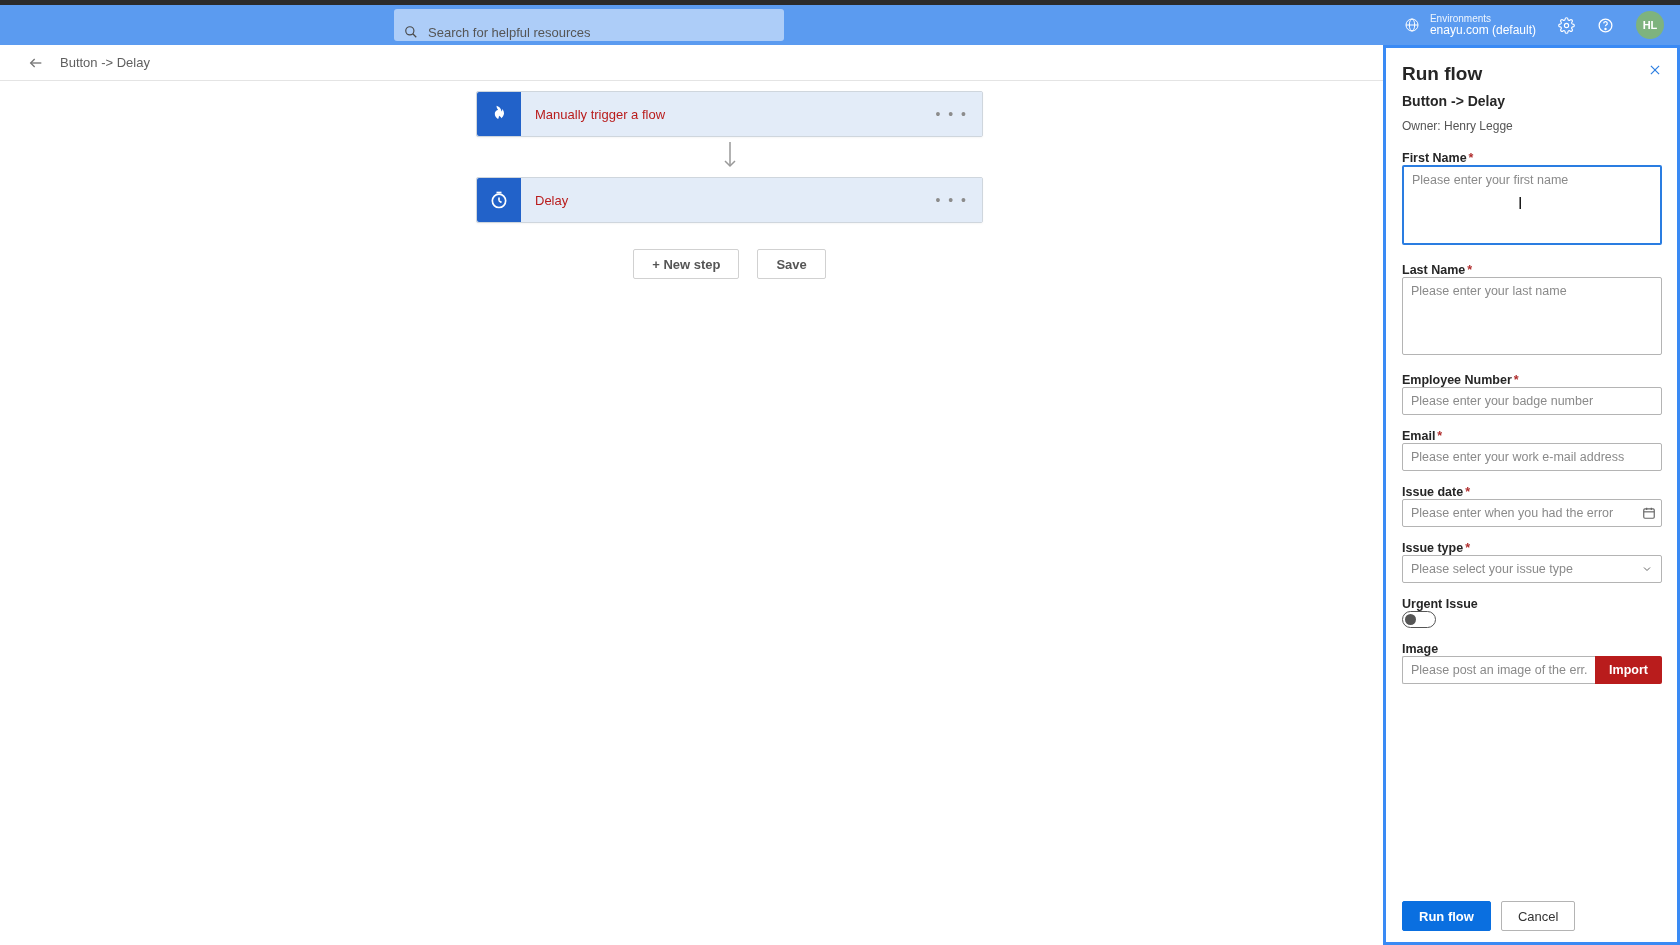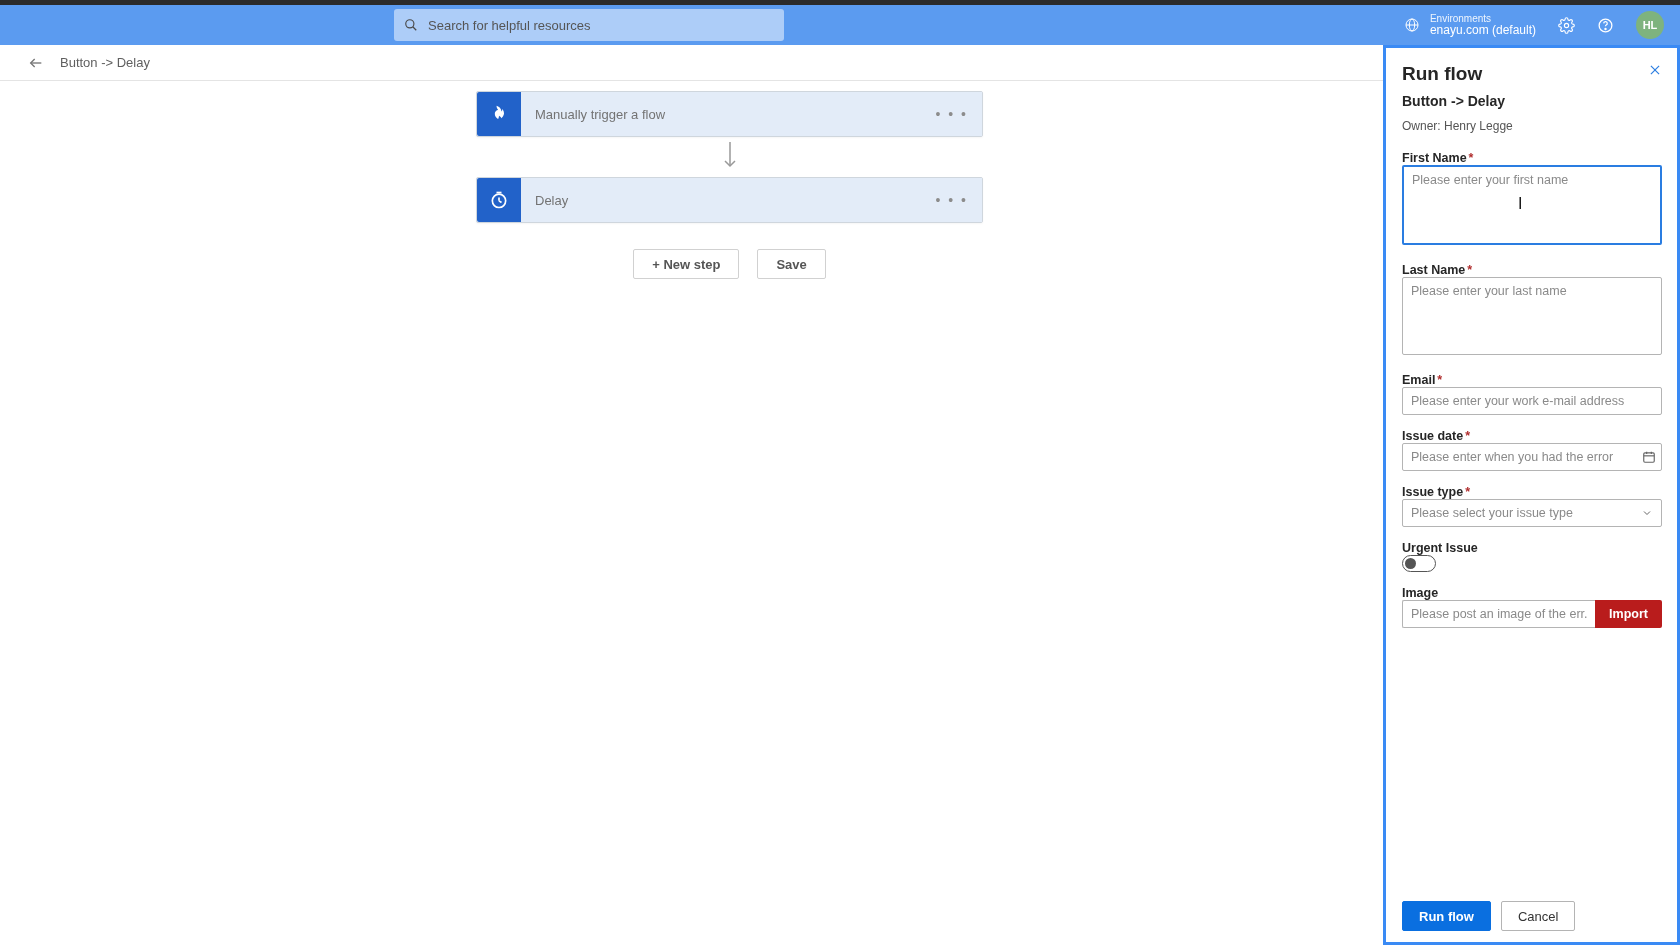--- a/index.html
+++ b/index.html
@@ -17,21 +17,21 @@
   padding: 0 16px;
   position: relative;
 }
 .header-search {
   margin-left: 378px;
   width: 390px;
   height: 30px;
   background: rgba(255,255,255,0.5);
   border-radius: 3px;
   display: flex;
-  align-items: center;
+  align-items: flex-start;
   padding: 16px 10px;
   gap: 10px;
 }
 .header-search input {
   border: none;
   background: transparent;
   flex: 1;
   font-size: 13px;
   color: #333;
   outline: none;
@@ -100,21 +100,21 @@
 .card1 .card-body-header { background: #e3ecf8; }
 .card2 .card-body-header { background: #e3ecf8; }
 .card-body-header {
   flex: 1;
   height: 100%;
   display: flex;
   align-items: center;
   padding: 0 14px;
   justify-content: space-between;
 }
-.card-title { font-size: 13px; color: #737373; }
+.card-title { font-size: 13px; color: #b91c1c; }
 .dots { color: #8c8c8c; letter-spacing: 2px; font-size: 14px; cursor: pointer; }
 .card2-body {
   padding: 10px 14px 14px;
   border-top: 1px solid #e6e6e6;
 }
 .param-row {
   display: flex;
   align-items: center;
   height: 34px;
 }
@@ -399,20 +399,24 @@
         <textarea class="ta focused" placeholder="Please enter your first name" style=""></textarea>
         <span class="text-cursor" style="left:116px; top:30px;">I</span>
       </div>
     </div>
 
     <div>
       <div class="form-label"><span>Last Name</span><span class="req">*</span></div>
       <textarea class="ta" placeholder="Please enter your last name" style=""></textarea>
     </div>
 
+    <div>
+      <div class="form-label"><span>Employee Number</span><span class="req">*</span></div>
+      <input class="inp" type="text" placeholder="Please enter your badge number" style="">
+    </div>
 
     <div>
       <div class="form-label"><span>Email</span><span class="req">*</span></div>
       <input class="inp" type="text" placeholder="Please enter your work e-mail address" style="">
     </div>
 
     <div>
       <div class="form-label"><span>Issue date</span><span class="req">*</span></div>
       <div class="date-wrap">
         <input class="inp" type="text" placeholder="Please enter when you had the error" style="">

